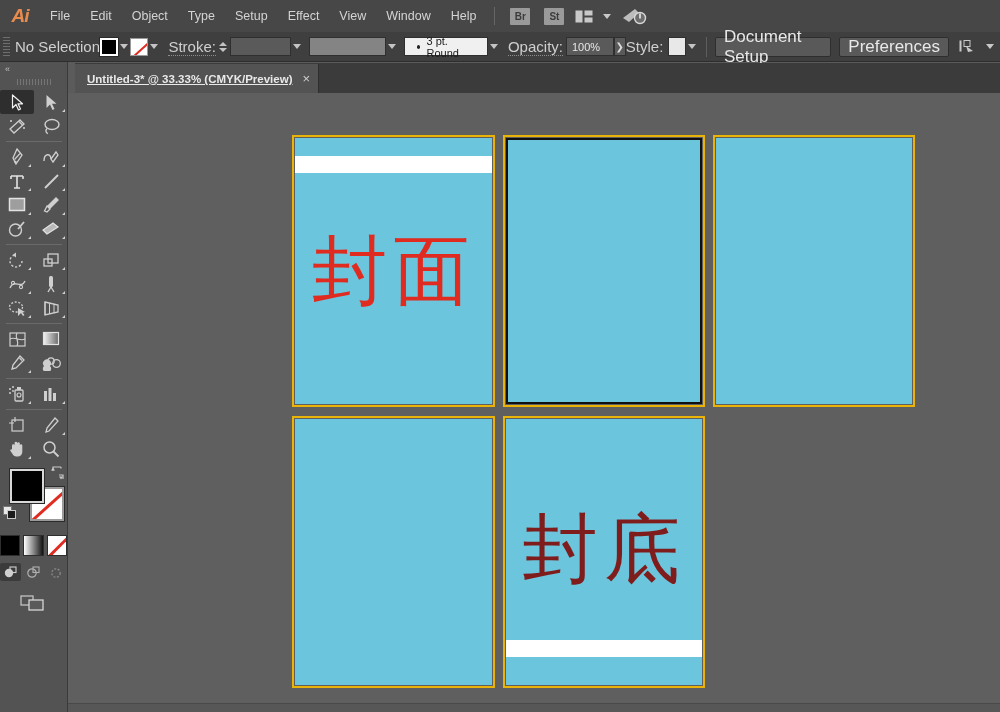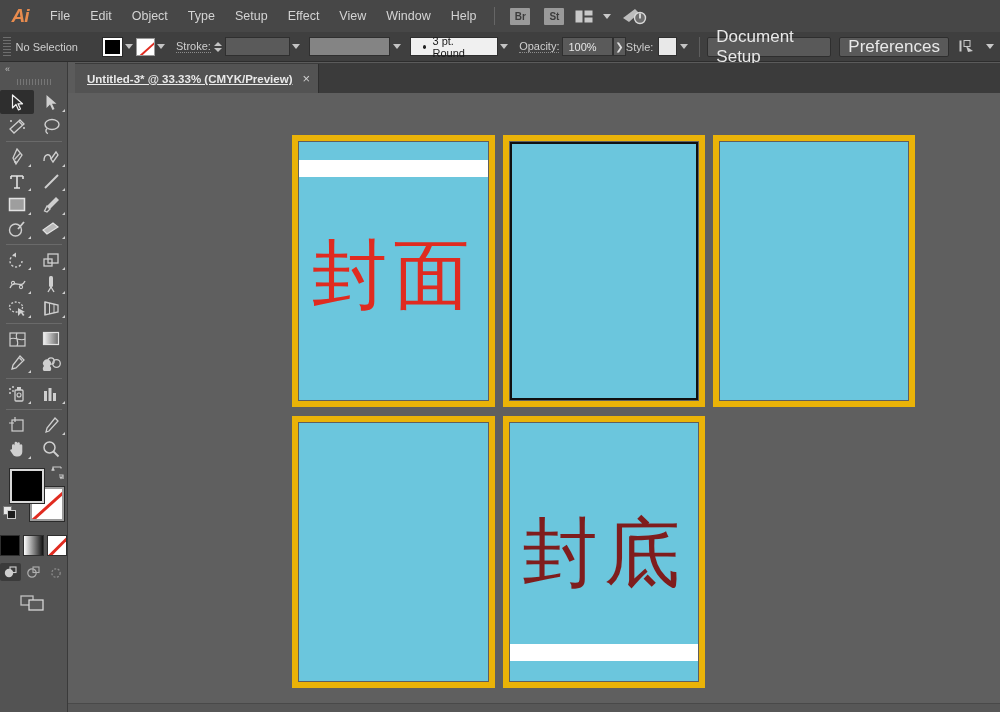--- a/index.html
+++ b/index.html
@@ -45,21 +45,21 @@
   .ctrlbar {
     position: absolute; left: 0; top: 32px; width: 1000px; height: 30px;
     background: #3f3f3f; display: flex; align-items: center;
     border-bottom: 1px solid #2d2d2d;
   }
   .grip {
     width: 9px; height: 20px; margin-left: 3px; margin-right: 5px;
     background-image: repeating-linear-gradient(
       to bottom, #6e6e6e 0px, #6e6e6e 1px, transparent 1px, transparent 3px);
   }
-  .cb-label { color: #cfcfcf; font-size: 11px; white-space: nowrap; }
+  .cb-label { color: #cfcfcf; font-size: 15px; white-space: nowrap; }
   .cb-label.dotted { border-bottom: 1px dotted #8d8d8d; }
   .swatch-fill {
     width: 22px; height: 18px; background: #000;
     border: 2px solid #fff; outline: 1px solid #2a2a2a;
   }
   .swatch-none {
     width: 22px; height: 18px; background: #fff;
     border: 1px solid #999; position: relative; overflow: hidden;
   }
   .swatch-none::after {
@@ -200,21 +200,21 @@
     justify-content: center; cursor: default;
   }
   .draw-btn.on { background: #3b3b3b; border-radius: 2px; }
   .screen-row { display: flex; justify-content: center; margin-top: 12px; }
 
   
   .canvas {
     position: absolute; left: 68px; top: 93px; width: 932px; height: 619px;
     background: #5f5f5f; overflow: hidden;
   }
-  .artboard { position: absolute; border: 6px solid #eab308; }
+  .artboard { position: absolute; border: 2px solid #eab308; }
   .ab-inner {
     position: absolute; left: 1px; top: 1px; right: 1px; bottom: 1px;
     background: #6bc6dd; overflow: hidden;
   }
   .ab-inner.outlined { border: 2px solid #101010; }
   .band { position: absolute; left: 0; width: 100%; background: #fff; }
   .cjk {
     position: absolute; width: 100%; text-align: center;
     font-family: "DejaVu Sans", sans-serif; font-size: 76px;
     letter-spacing: 6px; line-height: 1; white-space: nowrap;

